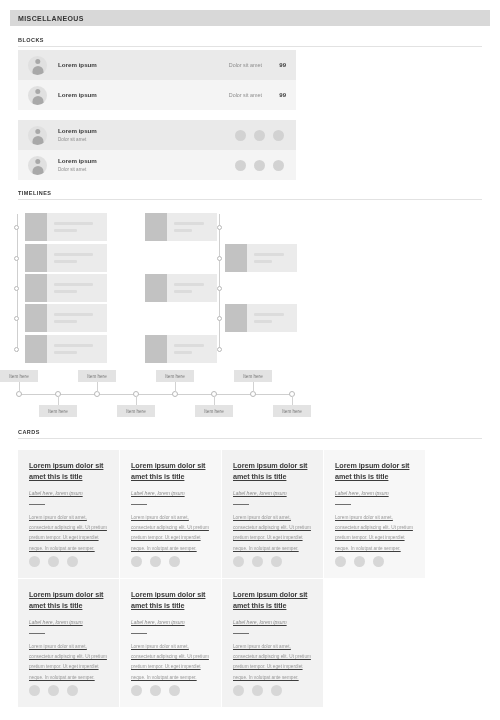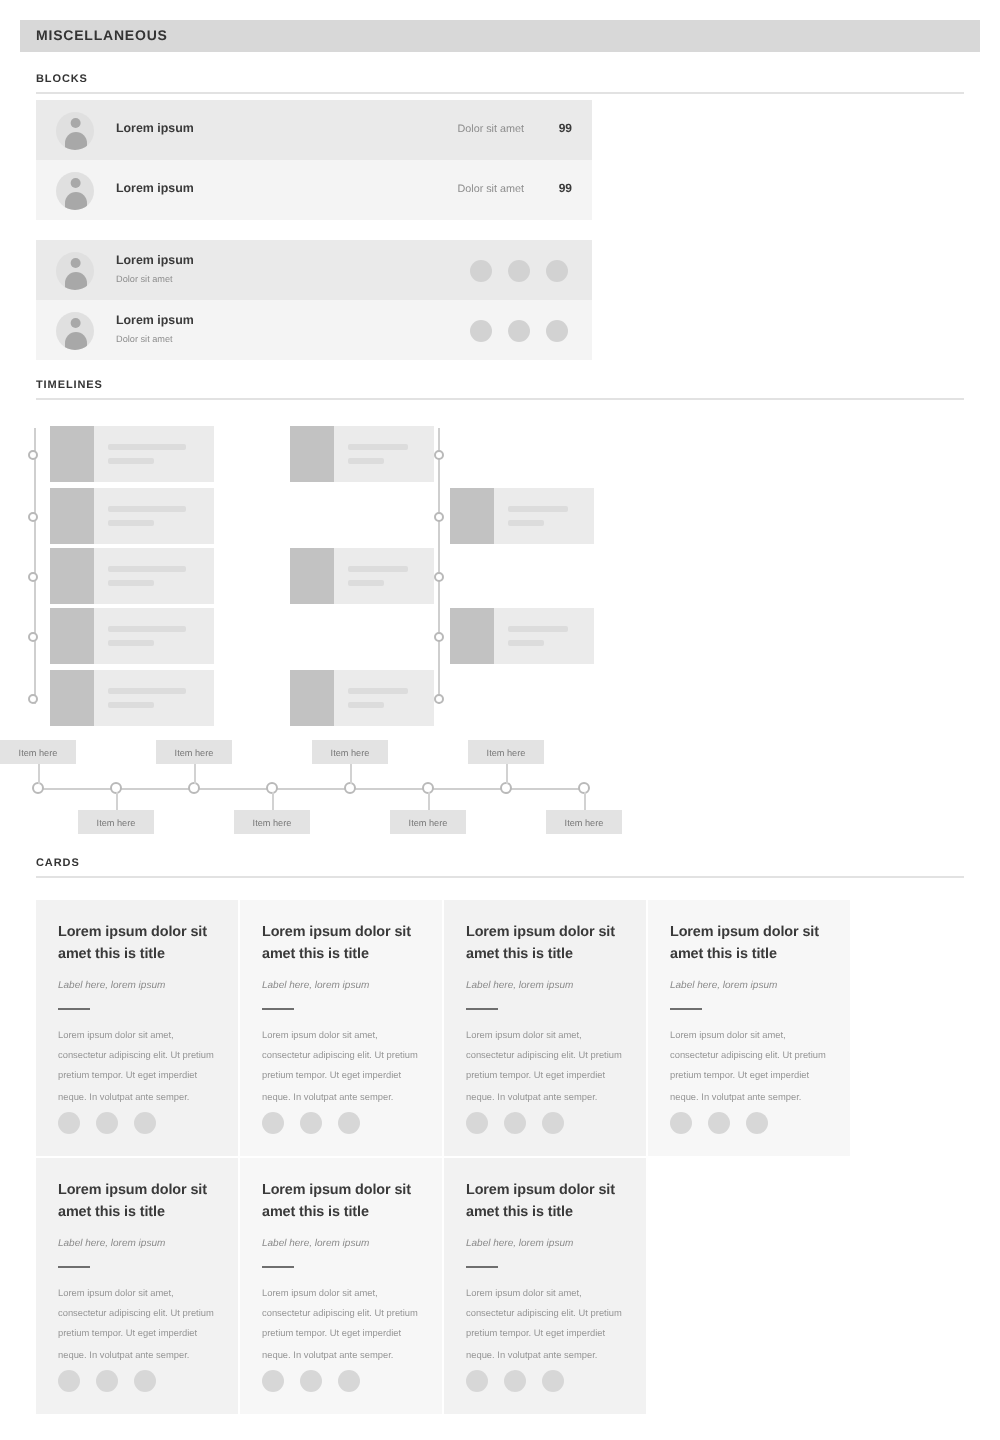--- a/index.html
+++ b/index.html
@@ -164,20 +164,21 @@
   
   .cards-wrap { position: absolute; left: 18px; width: 464px; }
   .cards-row { display: flex; gap: 1px; }
   .card {
     width: 101px;
     background: #f2f2f2;
     padding: 11px 11px 0 11px;
     box-sizing: border-box;
     height: 128px;
     position: relative;
+    text-decoration: underline;
   }
   .card.alt { background: #f7f7f7; }
   .card-title {
     font-size: 7.2px;
     font-weight: bold;
     color: #3a3a3a;
     line-height: 1.5;
     letter-spacing: -0.05px;
   }
   .card-label {

